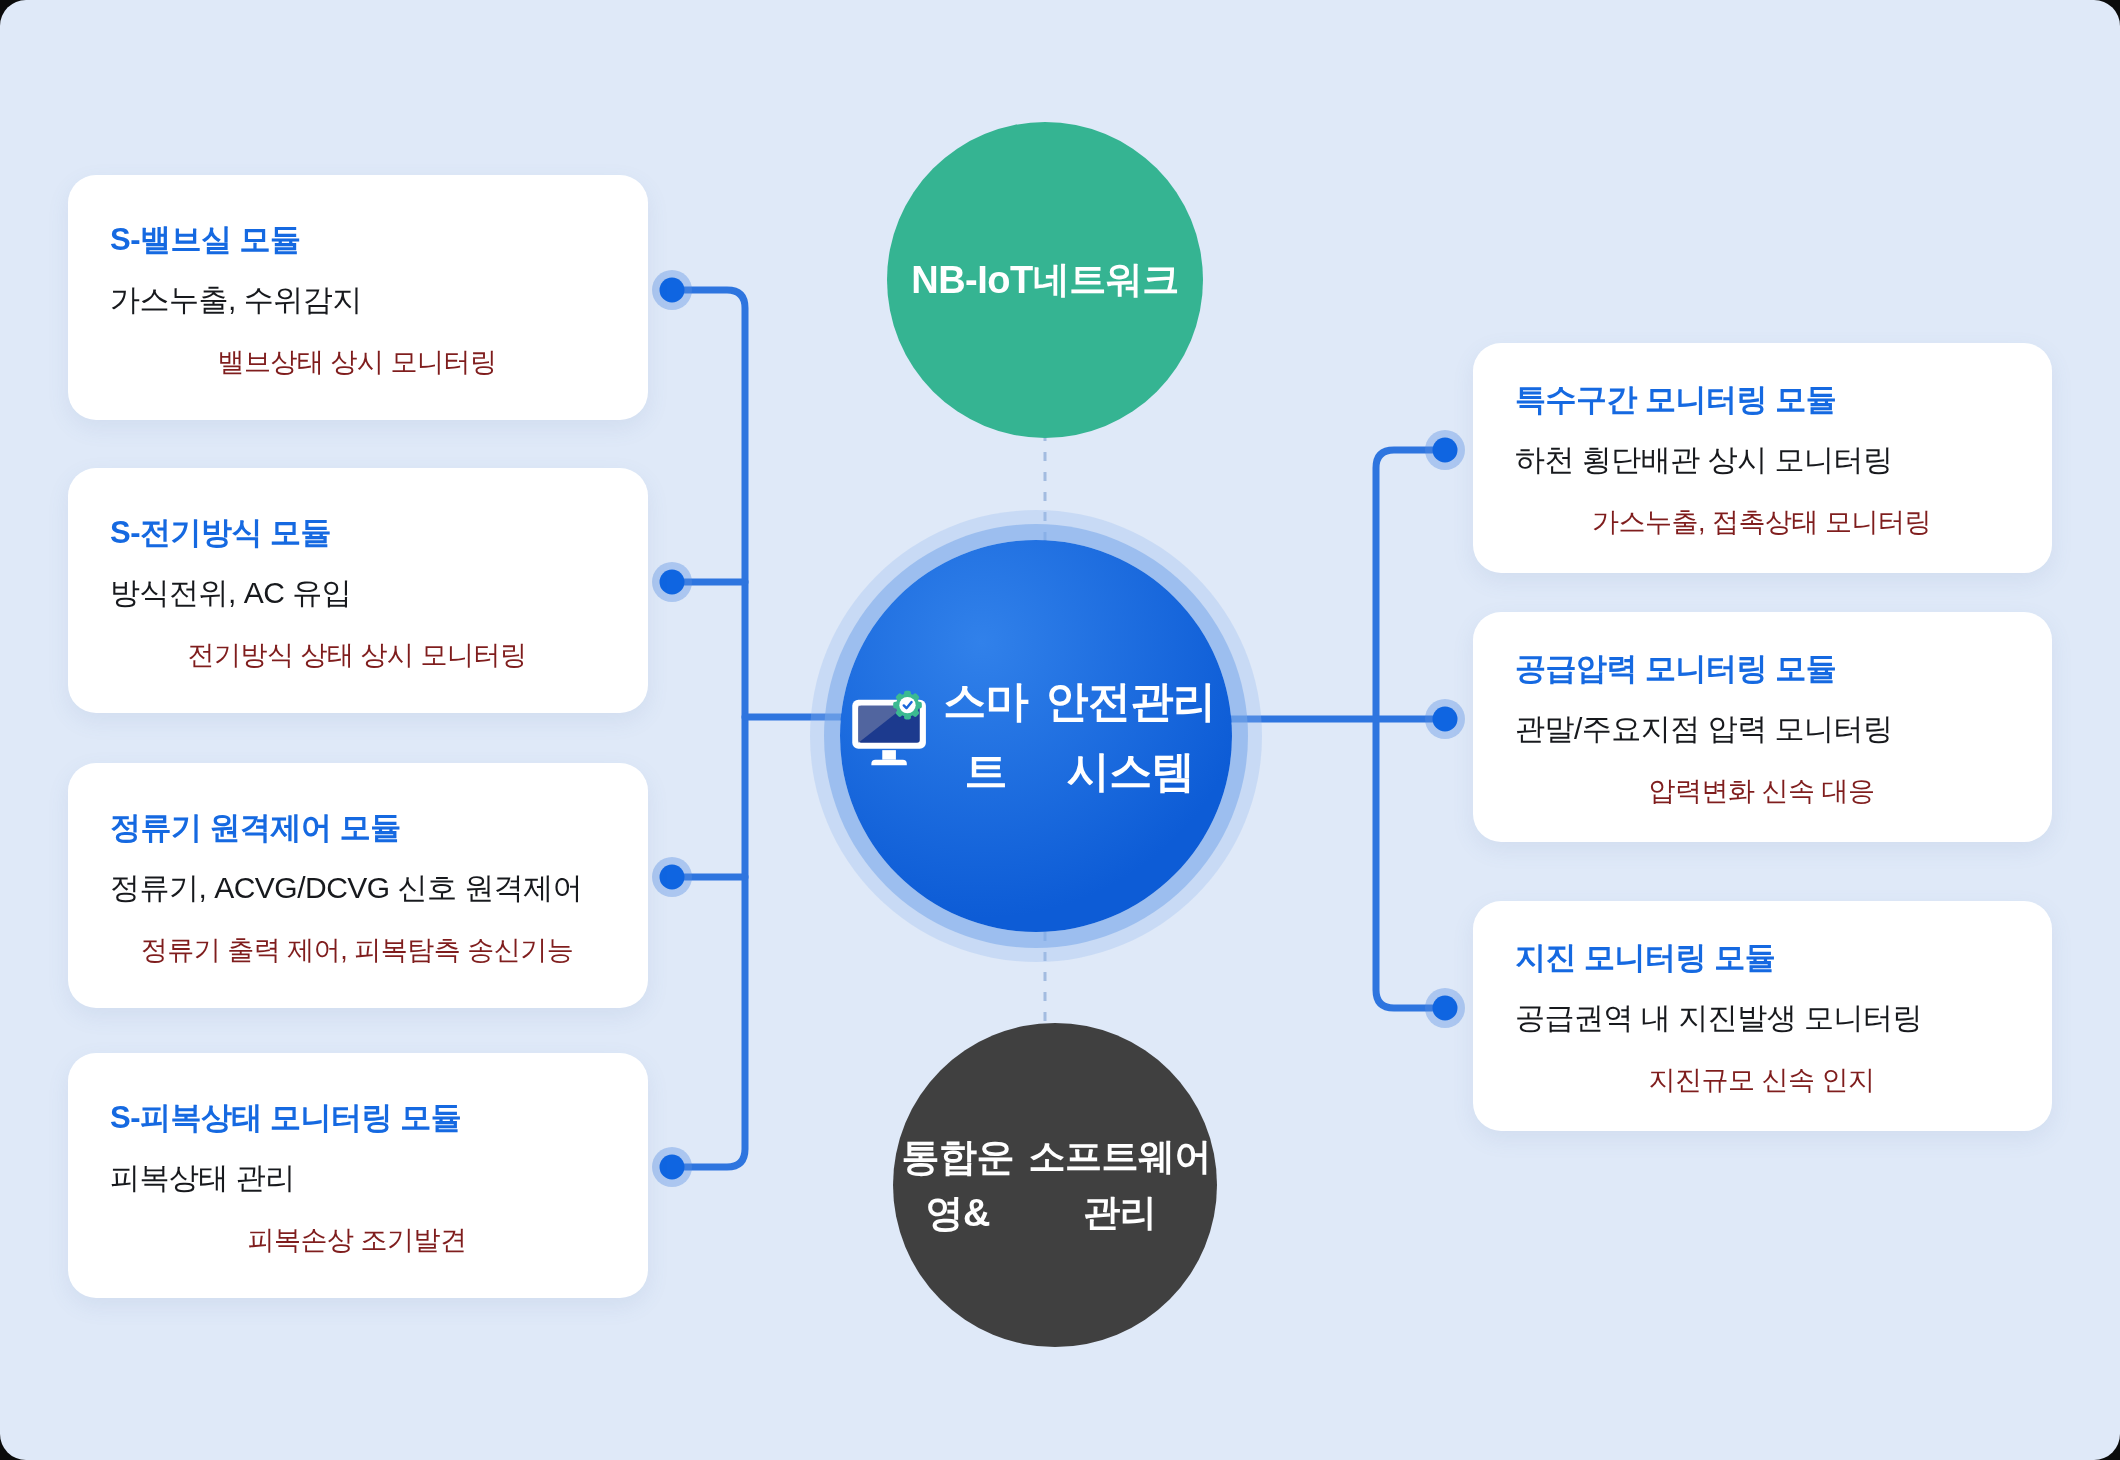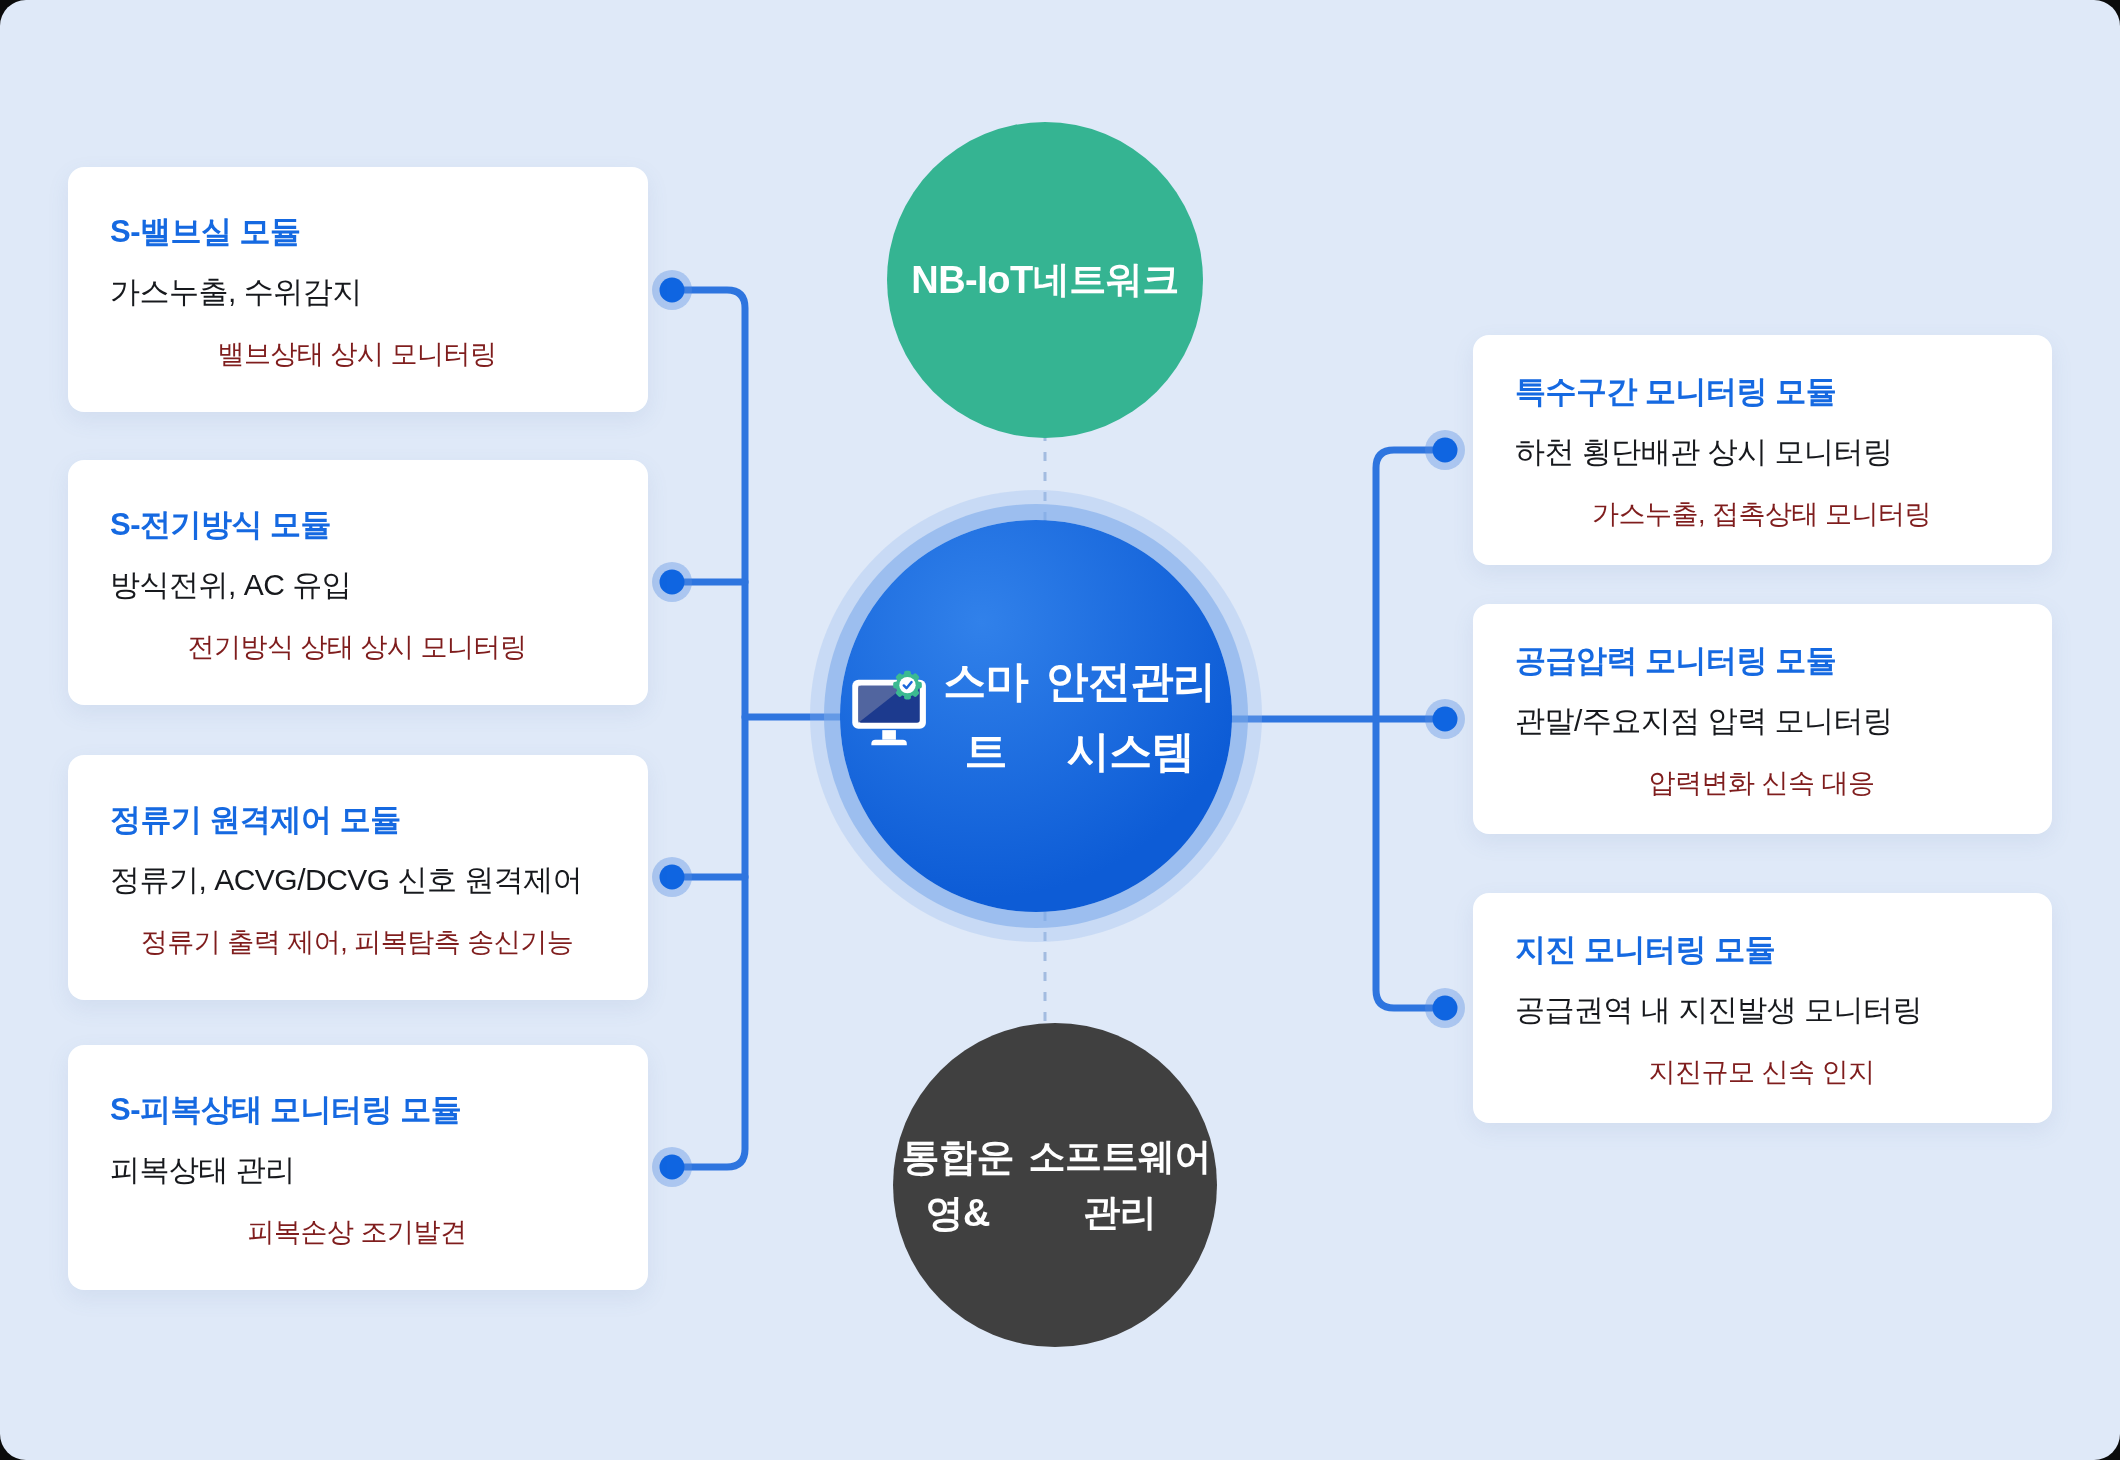--- a/index.html
+++ b/index.html
@@ -11,40 +11,40 @@
   
   .connectors{position:absolute;left:0;top:0;z-index:1;}
   .connectors path, .connectors line{fill:none;}
   .link{stroke:#2e75df;stroke-width:7;stroke-linecap:round;}
   .dash{stroke:#a3bce0;stroke-width:3;stroke-dasharray:9 11;}
   .dot-halo{fill:rgba(86,143,226,.38);}
   .dot-core{fill:#0f65e1;}
 
   
   .card{
-    position:absolute;background:#ffffff;border-radius:16px;z-index:2;
+    position:absolute;background:#ffffff;border-radius:28px;z-index:2;
     box-shadow:0 8px 22px rgba(90,120,170,.10);
-    box-sizing:border-box;padding:40px 44px 0 42px;
+    box-sizing:border-box;padding:40px 44px 0 42px;margin-top:8px;
   }
   .card.left{left:68px;width:580px;height:245px;padding-top:44px;}
   .card.right{left:1473px;width:579px;height:230px;padding-top:36px;}
   .card-title{font-size:31px;font-weight:bold;color:#1569e1;letter-spacing:-0.5px;}
   .card-subtitle{font-size:30px;color:#17191d;margin-top:19px;letter-spacing:-0.5px;}
   .card-note{font-size:27px;color:#7f1d1d;margin-top:23px;letter-spacing:-0.5px;text-align:center;}
 
   
   .node{position:absolute;border-radius:50%;z-index:2;display:flex;flex-direction:row;
         align-items:center;justify-content:center;text-align:center;color:#fff;}
   .node .l1,.node .l2{font-weight:bold;letter-spacing:-0.5px;}
   .node-top{left:887px;top:122px;width:316px;height:316px;background:#35b492;}
   .node-bottom{left:893px;top:1023px;width:324px;height:324px;background:#45b1ec;}
   .node-top .l1,.node-bottom .l1{font-size:38px;line-height:56px;}
   .node-top .l2,.node-bottom .l2{font-size:37px;line-height:56px;}
   .node-center{
-    left:840px;top:520px;width:392px;height:392px;
+    left:840px;top:540px;width:392px;height:392px;
     background:radial-gradient(circle at 36% 26%, #3181ea 0%, #0d5cd6 72%);
     box-shadow:0 0 0 16px rgba(121,168,233,.55), 0 0 0 30px rgba(150,186,238,.30);
     justify-content:center;
   }
   .node-center .l1,.node-center .l2{font-size:43px;line-height:70px;}
   .center-icon{margin-bottom:14px;}
 </style>
 </head>
 <body>
 

